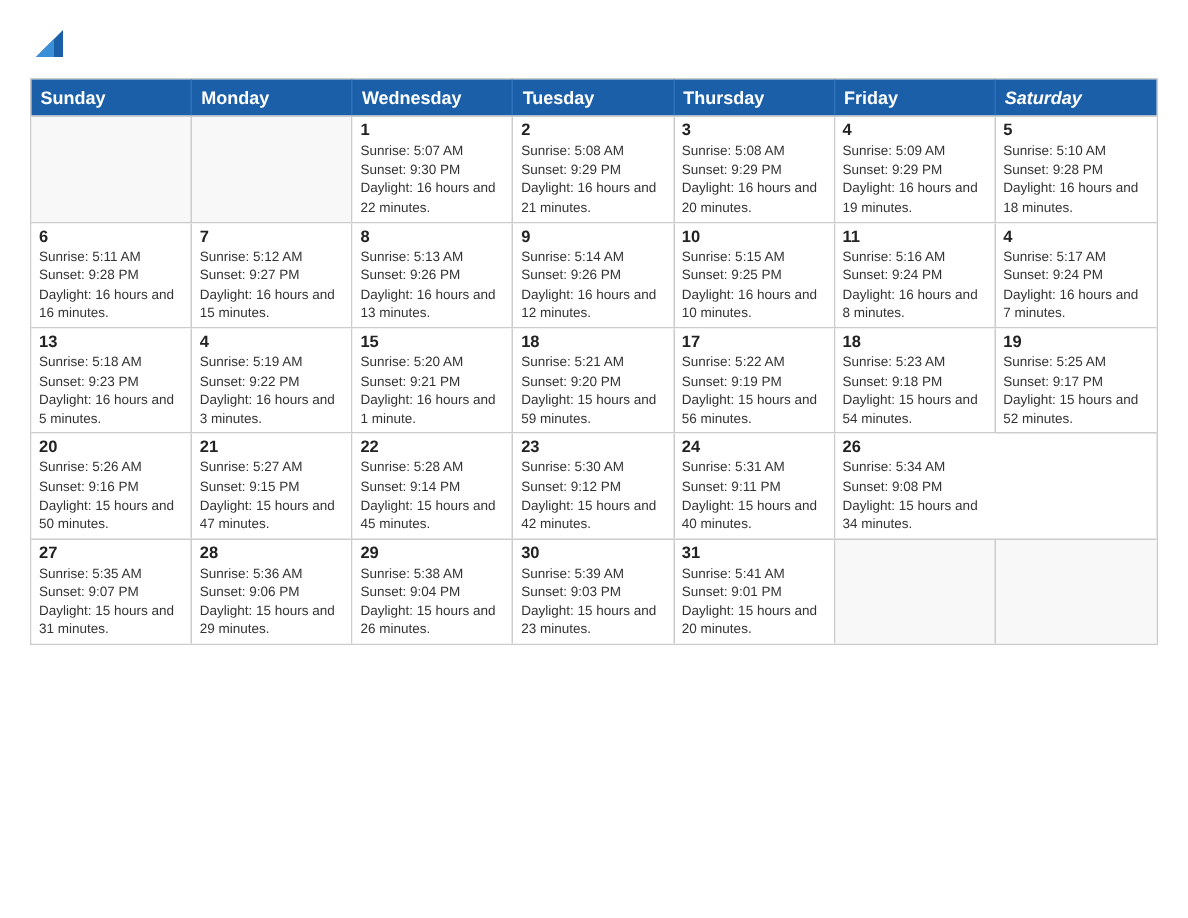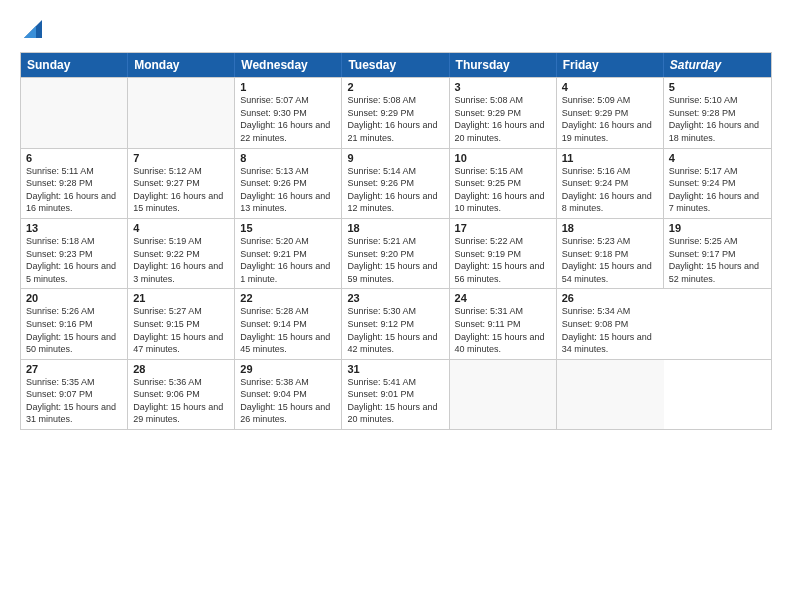--- a/index.html
+++ b/index.html
@@ -259,20 +259,24 @@
           </div>
           <div class="cal-cell">
             <span class="day-number">28</span>
             <div class="sun-info">Sunrise: 5:36 AM<br>Sunset: 9:06 PM<br>Daylight: 15 hours and 29 minutes.</div>
           </div>
           <div class="cal-cell">
             <span class="day-number">29</span>
             <div class="sun-info">Sunrise: 5:38 AM<br>Sunset: 9:04 PM<br>Daylight: 15 hours and 26 minutes.</div>
           </div>
           <div class="cal-cell">
+            <span class="day-number">30</span>
+            <div class="sun-info">Sunrise: 5:39 AM<br>Sunset: 9:03 PM<br>Daylight: 15 hours and 23 minutes.</div>
+          </div>
+          <div class="cal-cell">
             <span class="day-number">31</span>
             <div class="sun-info">Sunrise: 5:41 AM<br>Sunset: 9:01 PM<br>Daylight: 15 hours and 20 minutes.</div>
           </div>
           <div class="cal-cell empty"></div>
           <div class="cal-cell empty"></div>
         </div>
       </div>
   </div>
 </div>
 

